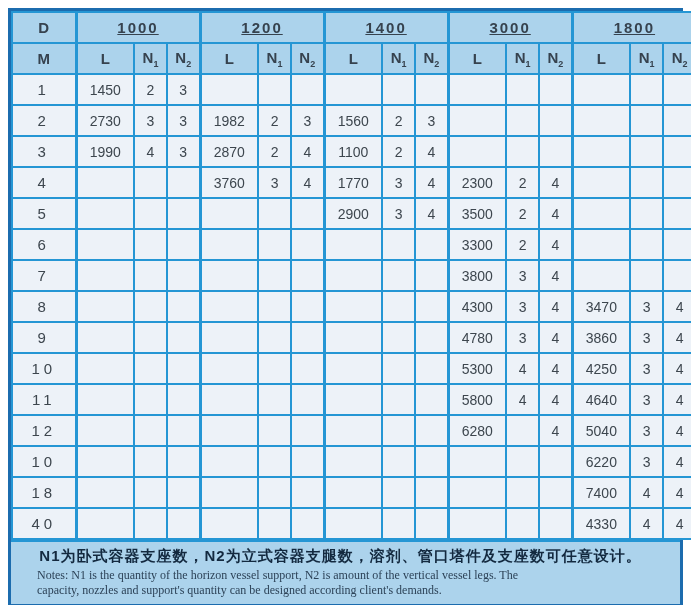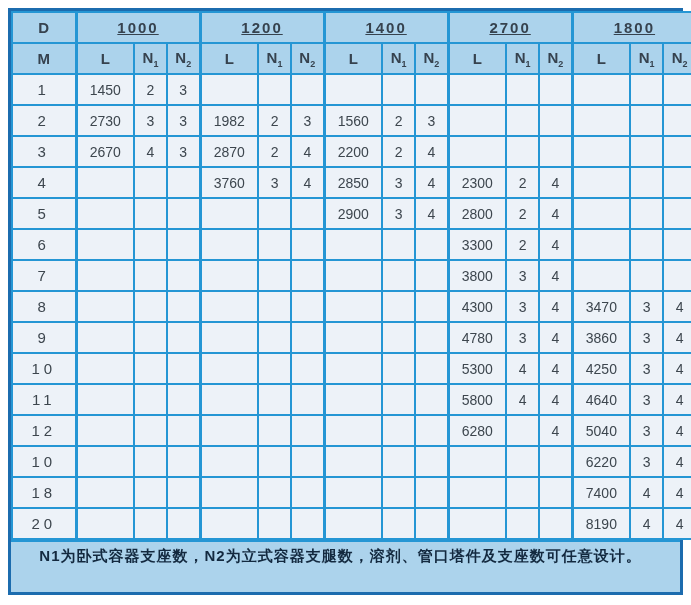--- a/index.html
+++ b/index.html
@@ -71,21 +71,21 @@
       <col style="width:58px">
         <col style="width:33px">
         <col style="width:33px">
     </colgroup>
     <thead>
         <tr>
           <th>D</th>
           <th class="group-header group-start" colspan="3">1000</th>
           <th class="group-header group-start" colspan="3">1200</th>
           <th class="group-header group-start" colspan="3">1400</th>
-          <th class="group-header group-start" colspan="3">2700</th>
+          <th class="group-header group-start" colspan="3">3000</th>
           <th class="group-header group-start" colspan="3">1800</th>
         </tr>
         <tr>
           <th>M</th>
           <th class="group-start">L</th>
           <th>N<sub>1</sub></th>
           <th>N<sub>2</sub></th>
           <th class="group-start">L</th>
           <th>N<sub>1</sub></th>
           <th>N<sub>2</sub></th>
@@ -132,66 +132,66 @@
           <td>3</td>
           <td class="group-start"></td>
           <td></td>
           <td></td>
           <td class="group-start"></td>
           <td></td>
           <td></td>
         </tr>
         <tr>
           <td class="m-cell">3</td>
-          <td class="group-start">2670</td>
+          <td class="group-start">1990</td>
           <td>4</td>
           <td>3</td>
           <td class="group-start">2870</td>
           <td>2</td>
           <td>4</td>
-          <td class="group-start">2200</td>
+          <td class="group-start">1100</td>
           <td>2</td>
           <td>4</td>
           <td class="group-start"></td>
           <td></td>
           <td></td>
           <td class="group-start"></td>
           <td></td>
           <td></td>
         </tr>
         <tr>
           <td class="m-cell">4</td>
           <td class="group-start"></td>
           <td></td>
           <td></td>
           <td class="group-start">3760</td>
           <td>3</td>
           <td>4</td>
-          <td class="group-start">2850</td>
+          <td class="group-start">1770</td>
           <td>3</td>
           <td>4</td>
           <td class="group-start">2300</td>
           <td>2</td>
           <td>4</td>
           <td class="group-start"></td>
           <td></td>
           <td></td>
         </tr>
         <tr>
           <td class="m-cell">5</td>
           <td class="group-start"></td>
           <td></td>
           <td></td>
           <td class="group-start"></td>
           <td></td>
           <td></td>
           <td class="group-start">2900</td>
           <td>3</td>
           <td>4</td>
-          <td class="group-start">2800</td>
+          <td class="group-start">3500</td>
           <td>2</td>
           <td>4</td>
           <td class="group-start"></td>
           <td></td>
           <td></td>
         </tr>
         <tr>
           <td class="m-cell">6</td>
           <td class="group-start"></td>
           <td></td>
@@ -347,38 +347,40 @@
           <td></td>
           <td></td>
           <td class="group-start"></td>
           <td></td>
           <td></td>
           <td class="group-start">7400</td>
           <td>4</td>
           <td>4</td>
         </tr>
         <tr>
-          <td class="m-cell">20</td>
-          <td class="group-start"></td>
-          <td></td>
-          <td></td>
-          <td class="group-start"></td>
-          <td></td>
-          <td></td>
-          <td class="group-start"></td>
-          <td></td>
-          <td></td>
-          <td class="group-start"></td>
-          <td></td>
-          <td></td>
-          <td class="group-start">8190</td>
+          <td class="m-cell">40</td>
+          <td class="group-start"></td>
+          <td></td>
+          <td></td>
+          <td class="group-start"></td>
+          <td></td>
+          <td></td>
+          <td class="group-start"></td>
+          <td></td>
+          <td></td>
+          <td class="group-start"></td>
+          <td></td>
+          <td></td>
+          <td class="group-start">4330</td>
           <td>4</td>
           <td>4</td>
         </tr>
       </tbody>
   </table>
 
   <div class="notes">
     <div class="notes-cn">N1为卧式容器支座数，N2为立式容器支腿数，溶剂、管口塔件及支座数可任意设计。</div>
     <div class="notes-en">
+      <div>Notes: N1 is the quantity of the horizon vessel support, N2 is amount of the vertical vessel legs. The</div>
+      <div>capacity, nozzles and support's quantity can be designed according client's demands.</div>
     </div>
   </div>
 </div>
 
 </body></html>

